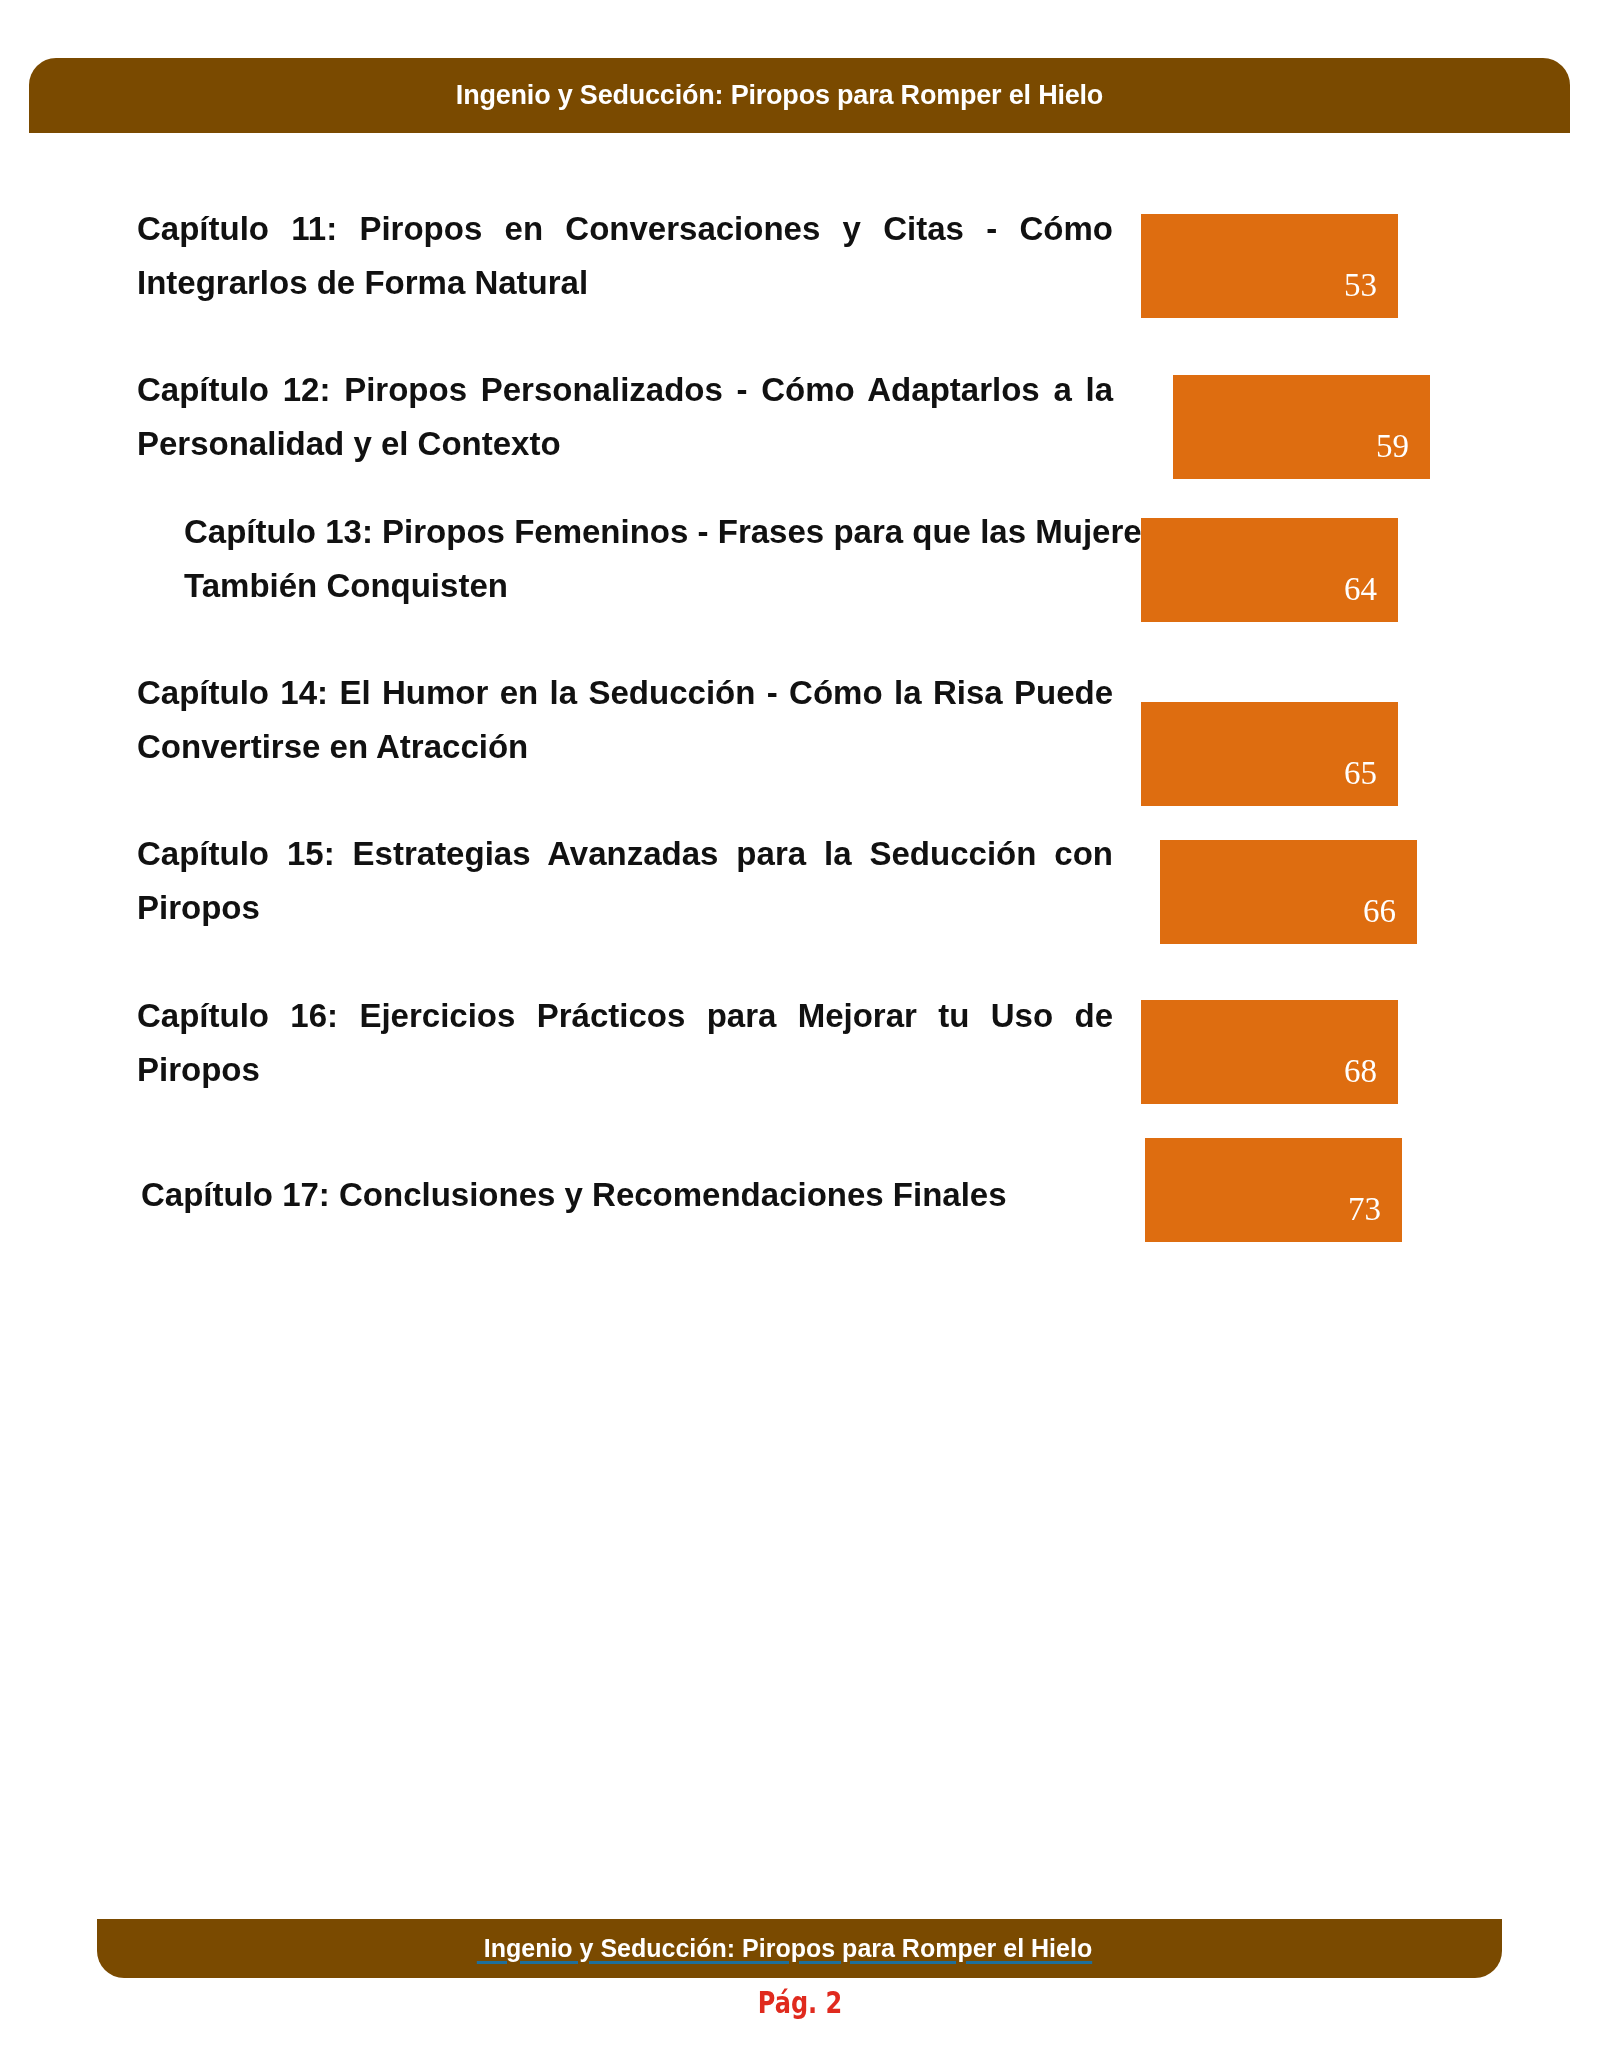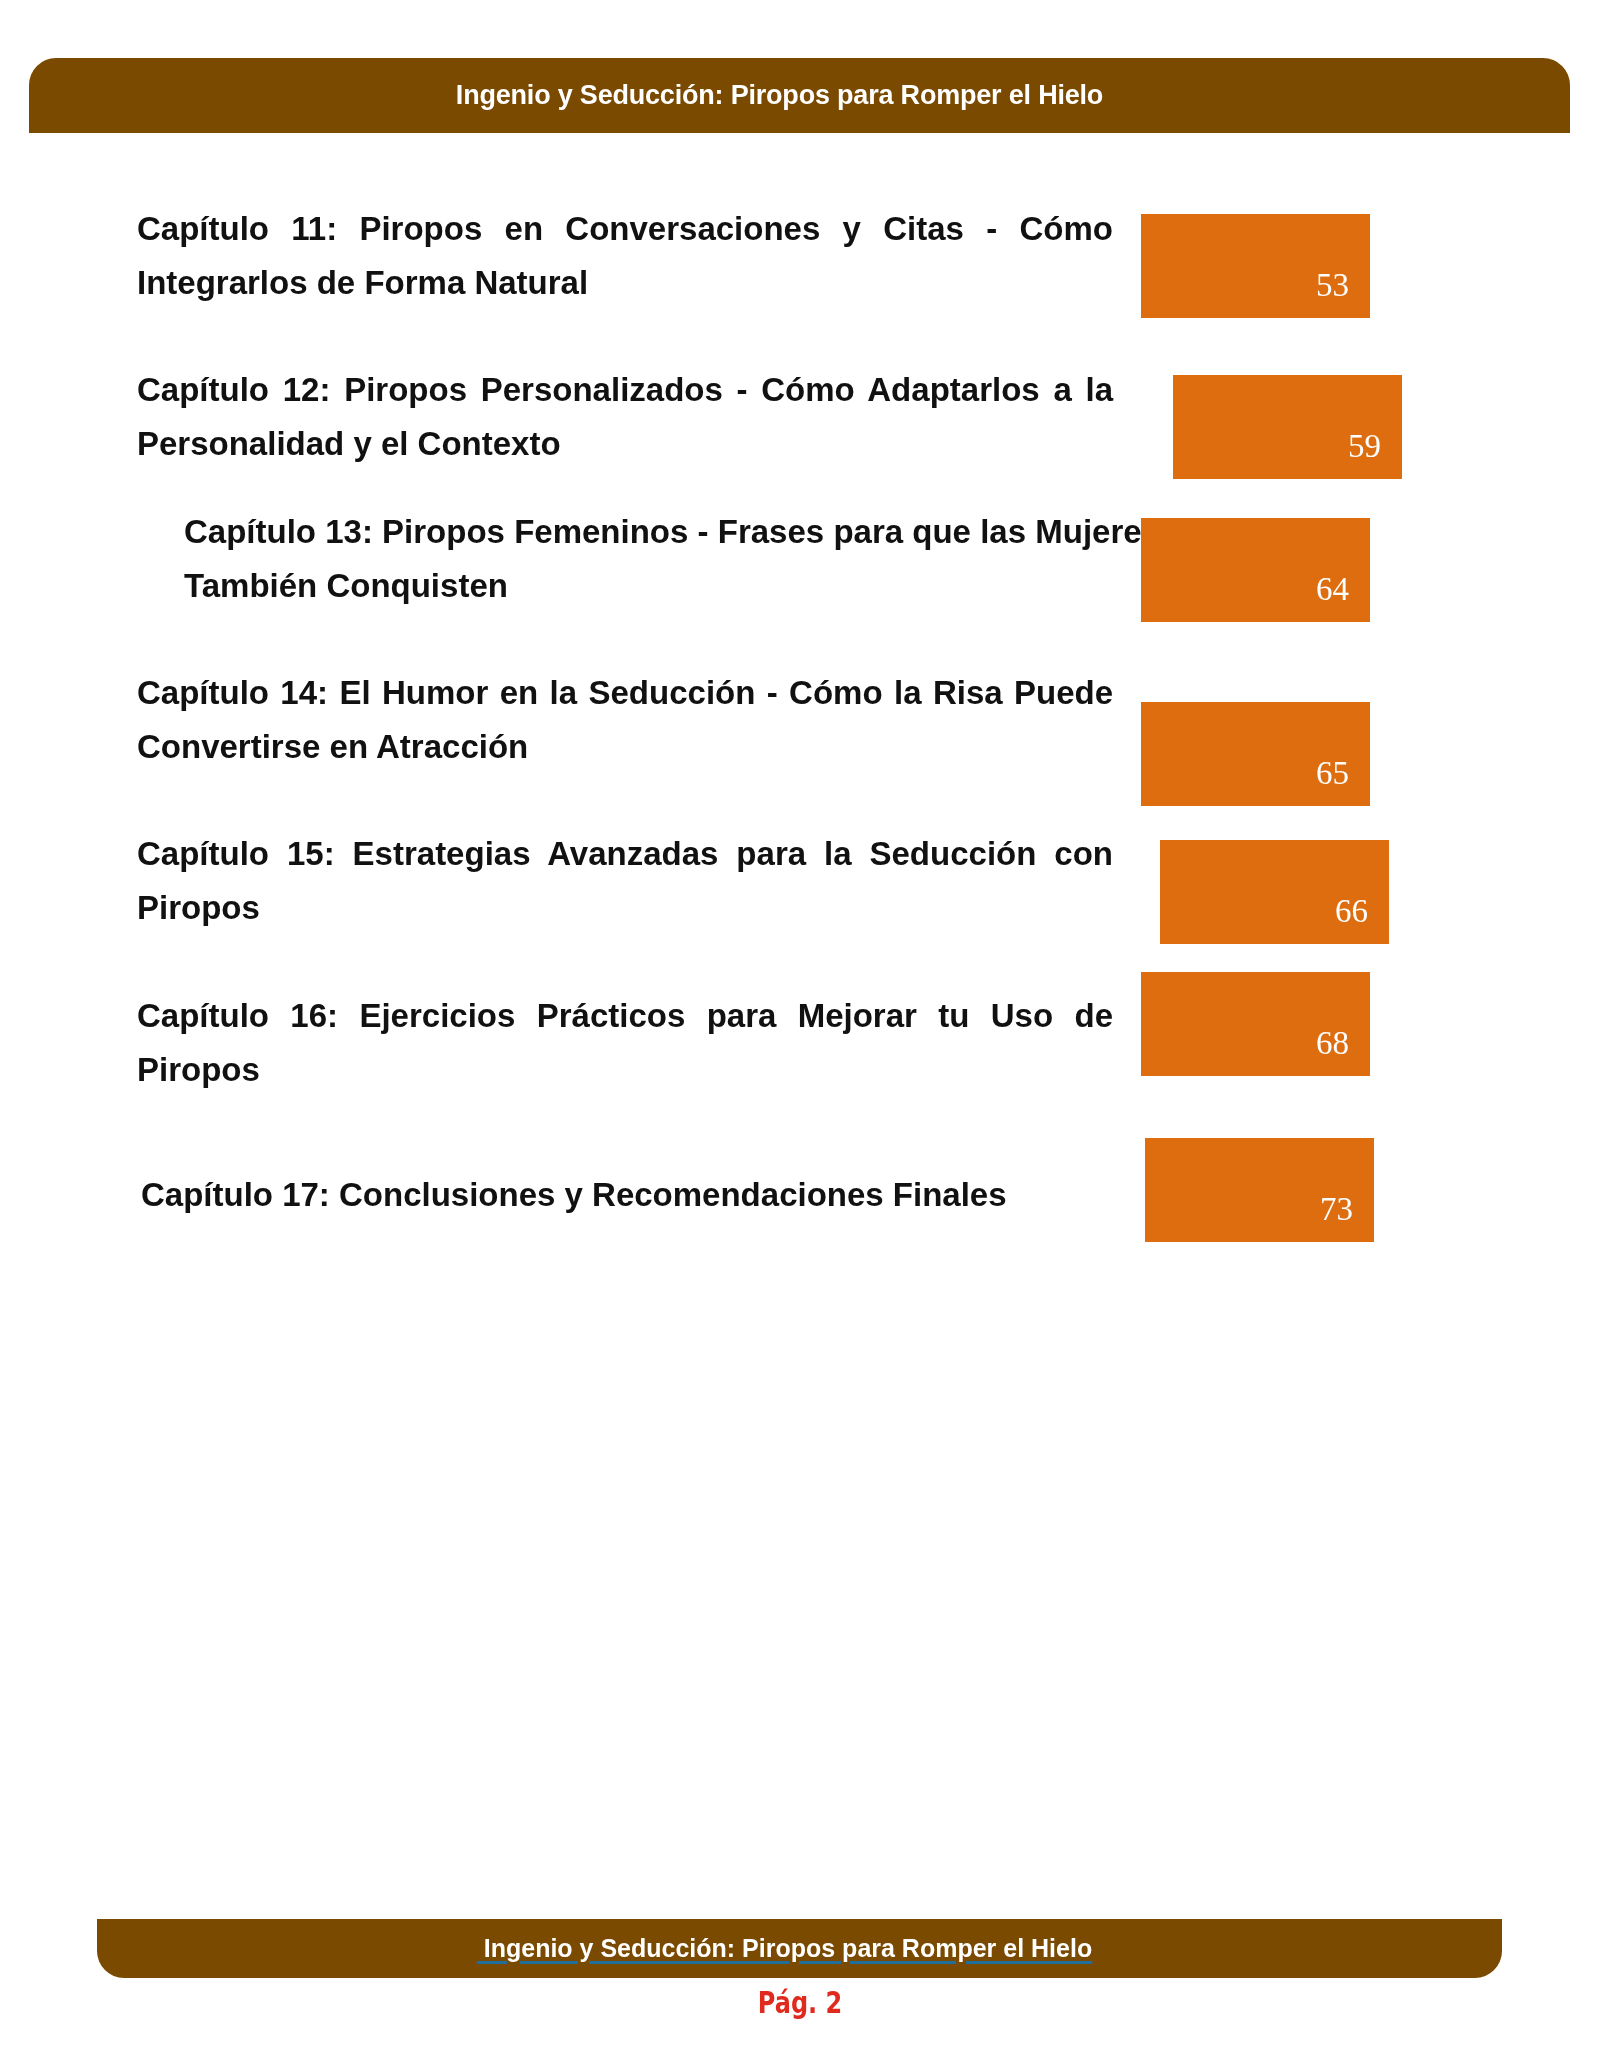--- a/index.html
+++ b/index.html
@@ -18,21 +18,21 @@
 
     .toc-entry { position: absolute; left: 0; top: 0; }
     .toc-text {
       position: absolute; left: 137px; width: 976px;
       font-size: 33px; line-height: 54px; color: #111111;
       text-align: justify; text-align-last: left;
       font-family: "Liberation Sans", sans-serif;
       font-weight: bold;
     }
     .toc-page-box {
-      position: absolute; width: 229px; height: 104px;
+      position: absolute; width: 257px; height: 104px;
       background: #de6d10;
     }
     .toc-page-num {
       position: absolute; right: 21px; bottom: 14px;
       color: #ffffff; font-size: 33px;
       font-family: "Liberation Serif", serif;
     }
 
     .footer-band {
       position: absolute; left: 97px; top: 1919px; width: 1405px; height: 59px;
@@ -91,21 +91,21 @@
 
   <div class="toc-entry">
     <div class="toc-text" style="top:827px;">Capítulo 15: Estrategias Avanzadas para la Seducción con Piropos</div>
     <div class="toc-page-box" style="left:1141px; top:840px;margin-left:19px;">
       <span class="toc-page-num">66</span>
     </div>
   </div>
 
   <div class="toc-entry">
     <div class="toc-text" style="top:989px;">Capítulo 16: Ejercicios Prácticos para Mejorar tu Uso de Piropos</div>
-    <div class="toc-page-box" style="left:1141px; top:972px;text-align:center;">
+    <div class="toc-page-box" style="left:1141px; top:1000px;text-align:center;">
       <span class="toc-page-num">68</span>
     </div>
   </div>
 
   <div class="toc-entry">
     <div class="toc-text" style="top:1128px; left:141px;margin-top:40px;">Capítulo 17: Conclusiones y Recomendaciones Finales</div>
     <div class="toc-page-box" style="left:1145px; top:1138px;">
       <span class="toc-page-num">73</span>
     </div>
   </div>

